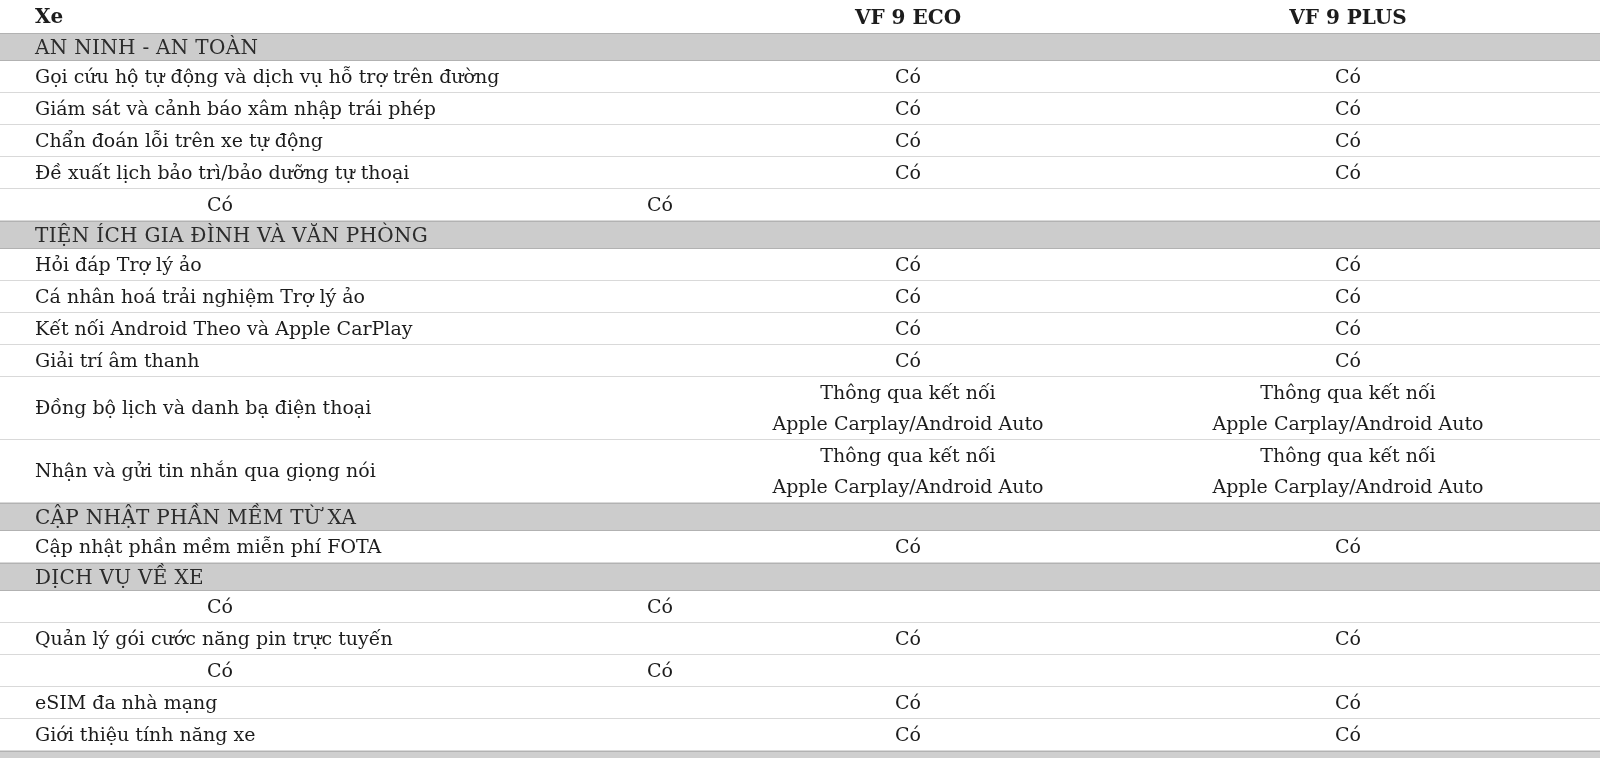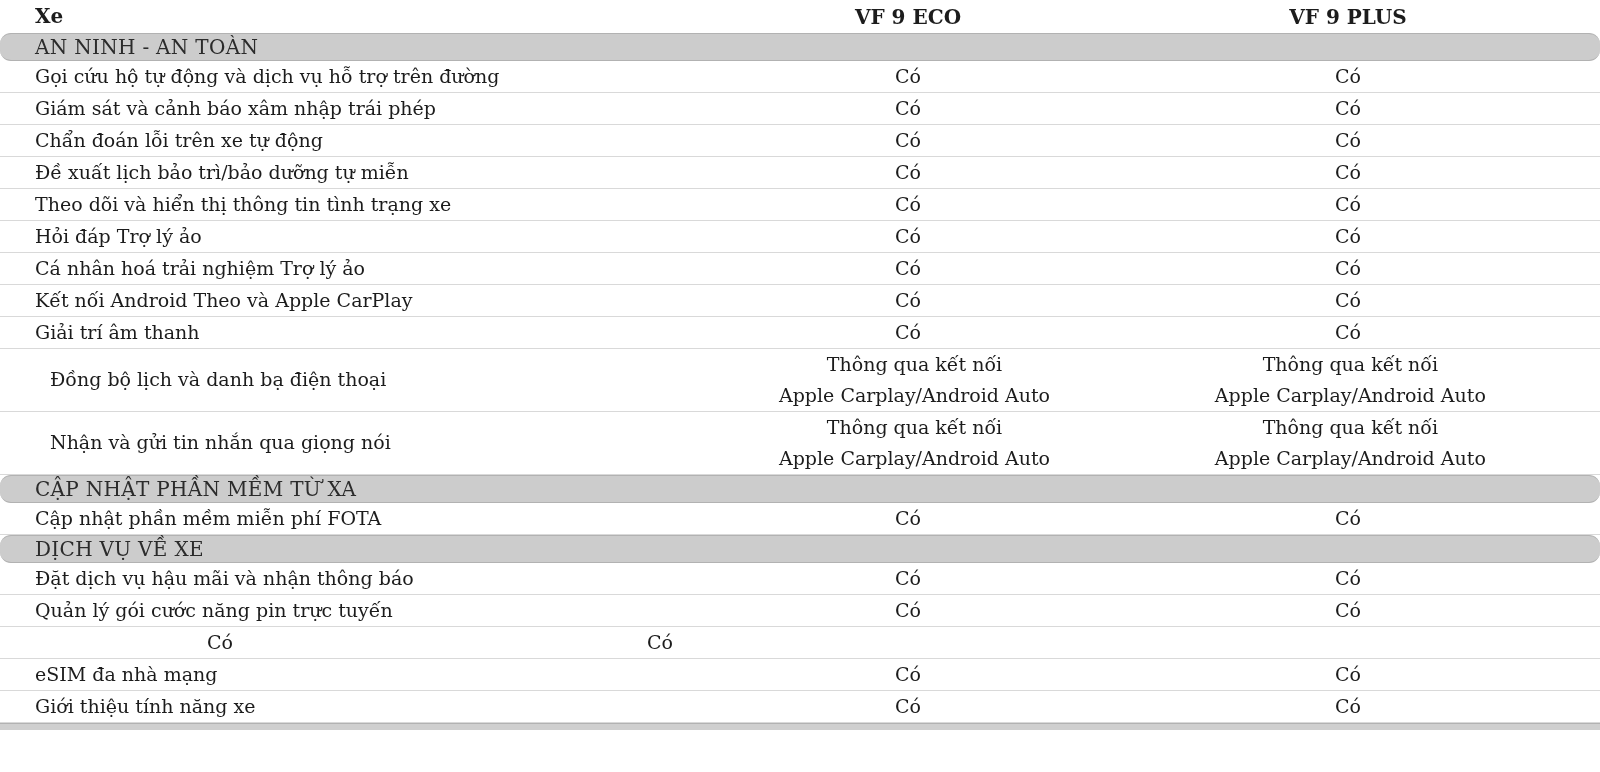--- a/index.html
+++ b/index.html
@@ -19,21 +19,20 @@
   }
   .row {
     display: flex;
     align-items: center;
     min-height: 31px;
     border-bottom: 1px solid #d9d9d9;
     box-sizing: border-box;
   }
   .row.tall {
     min-height: 63px;
-    padding-left: 15px;
   }
   .header-row {
     display: flex;
     align-items: center;
     min-height: 33px;
     font-weight: bold;
     font-size: 20px;
     border-bottom: none;
     box-sizing: border-box;
     border-radius: 11px;
@@ -53,21 +52,20 @@
     line-height: 31px;
   }
   .section-band {
     display: flex;
     align-items: center;
     min-height: 28px;
     background: #cccccc;
     border-top: 1px solid #b2b2b2;
     border-bottom: 1px solid #b2b2b2;
     box-sizing: border-box;
-    border-radius: 11px;
   }
   .section-title {
     padding-left: 35px;
     font-size: 20px;
     color: #2b2b2b;
     letter-spacing: 0.3px;
   }
   .bottom-cutoff-band {
     height: 7px;
     background: #cfcfcf;
@@ -110,36 +108,38 @@
       <div class="row">
         <div class="col-feature">Chẩn đoán lỗi trên xe tự động</div>
         <div class="col-val">
           <div class="val-line">Có</div>
         </div>
         <div class="col-val">
           <div class="val-line">Có</div>
         </div>
       </div>
       <div class="row">
-        <div class="col-feature">Đề xuất lịch bảo trì/bảo dưỡng tự miễn</div>
-        <div class="col-val">
-          <div class="val-line">Có</div>
-        </div>
-        <div class="col-val">
-          <div class="val-line">Có</div>
-        </div>
-      </div>
-      <div class="row">
-        <div class="col-feature">Theo dõi và hiển thị thông tin tình trạng xe</div>
-        <div class="col-val">
-          <div class="val-line">Có</div>
-        </div>
-        <div class="col-val">
-          <div class="val-line">Có</div>
-        </div>
+        <div class="col-feature">Đề xuất lịch bảo trì/bảo dưỡng tự thoại</div>
+        <div class="col-val">
+          <div class="val-line">Có</div>
+        </div>
+        <div class="col-val">
+          <div class="val-line">Có</div>
+        </div>
+      </div>
+      <div class="row">
+        <div class="col-val">
+          <div class="val-line">Có</div>
+        </div>
+        <div class="col-val">
+          <div class="val-line">Có</div>
+        </div>
+      </div>
+      <div class="section-band">
+        <div class="section-title">TIỆN ÍCH GIA ĐÌNH VÀ VĂN PHÒNG</div>
       </div>
       <div class="row">
         <div class="col-feature">Hỏi đáp Trợ lý ảo</div>
         <div class="col-val">
           <div class="val-line">Có</div>
         </div>
         <div class="col-val">
           <div class="val-line">Có</div>
         </div>
       </div>
@@ -201,21 +201,20 @@
           <div class="val-line">Có</div>
         </div>
         <div class="col-val">
           <div class="val-line">Có</div>
         </div>
       </div>
       <div class="section-band">
         <div class="section-title">DỊCH VỤ VỀ XE</div>
       </div>
       <div class="row">
-        <div class="col-feature">Đặt dịch vụ hậu mãi và nhận thông báo</div>
         <div class="col-val">
           <div class="val-line">Có</div>
         </div>
         <div class="col-val">
           <div class="val-line">Có</div>
         </div>
       </div>
       <div class="row">
         <div class="col-feature">Quản lý gói cước năng pin trực tuyến</div>
         <div class="col-val">

